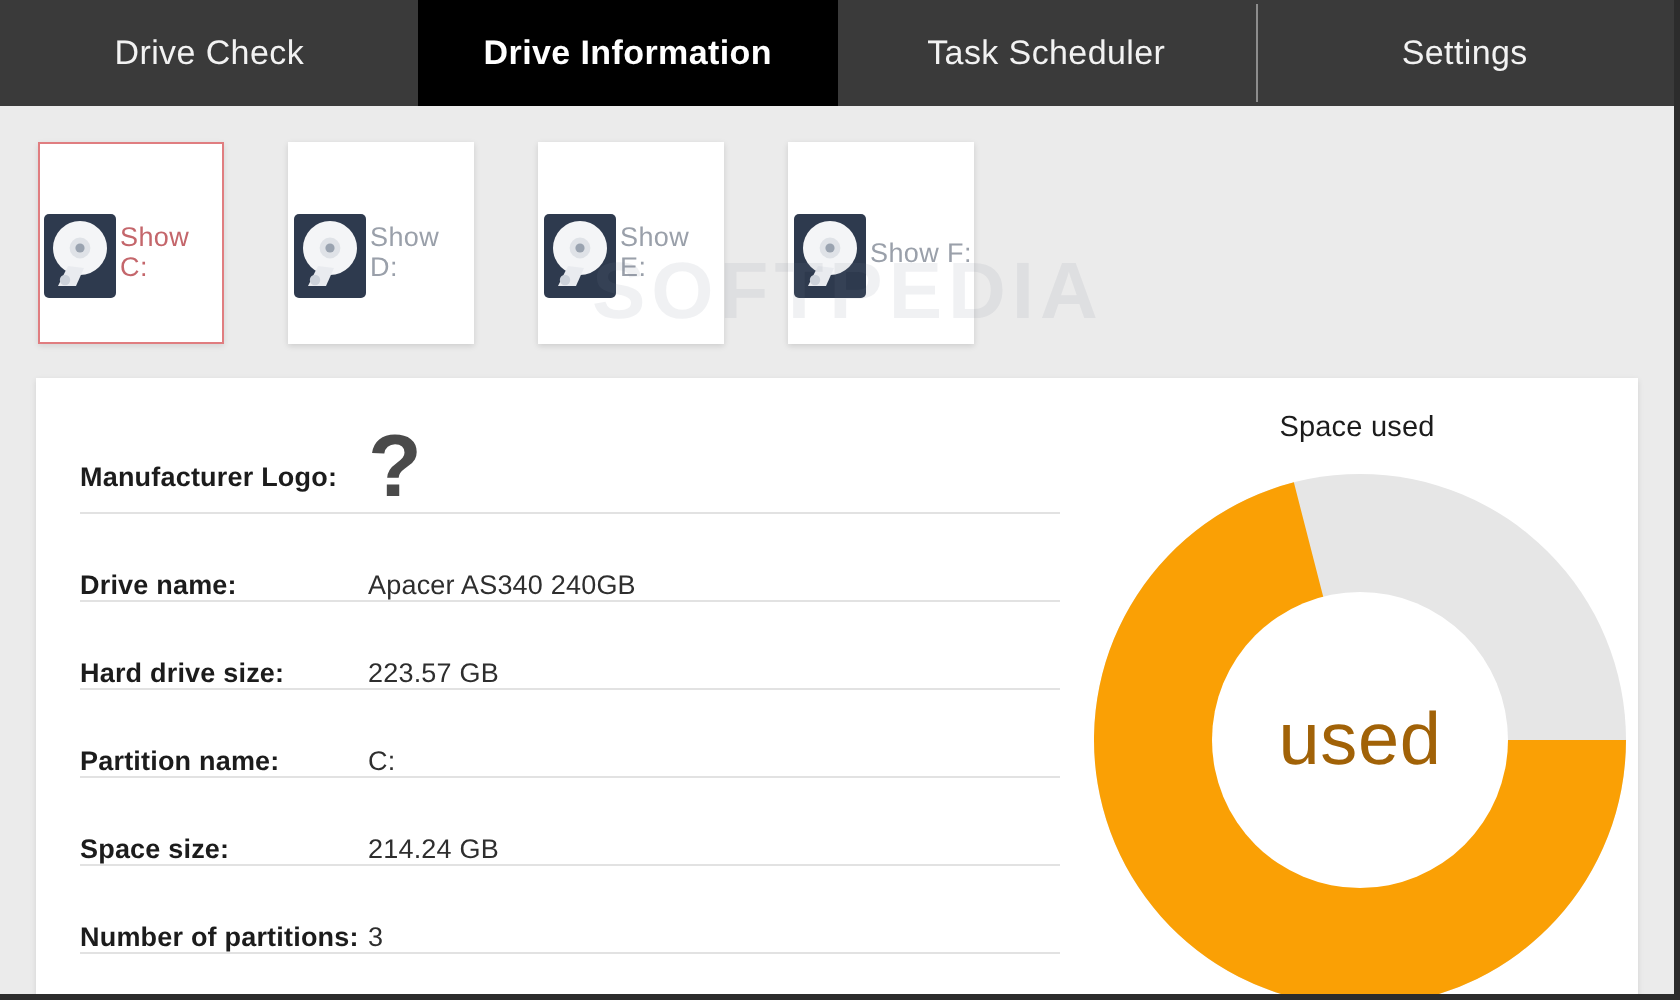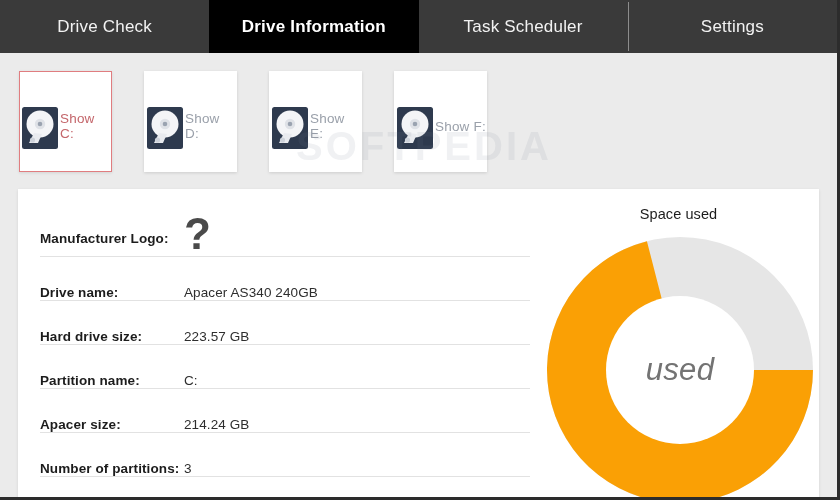--- a/index.html
+++ b/index.html
@@ -223,25 +223,24 @@
     align-items: center;
     justify-content: center;
   }
   .donut-pct {
     font-size: 31px;
     color: #dca52b;
     line-height: 1.12;
     letter-spacing: .3px;
   }
   .donut-sub {
-    font-size: 31px;
-    color: #737373;
+    font-size: 37px;
+    color: #a16207;
     line-height: 1.12;
     letter-spacing: .3px;
-    font-style: italic;
   }
 </style>
 </head>
 <body>
 
 <div id="app">
 
   <div class="tabbar">
     <div class="tab">
       <span>Drive Check</span>
@@ -337,21 +336,21 @@
         <span class="info-label">Hard drive size:</span>
         <span class="info-value">223.57 GB</span>
       </div>
 
       <div class="info-row">
         <span class="info-label">Partition name:</span>
         <span class="info-value">C:</span>
       </div>
 
       <div class="info-row">
-        <span class="info-label">Apacer size:</span>
+        <span class="info-label">Space size:</span>
         <span class="info-value">214.24 GB</span>
       </div>
 
       <div class="info-row">
         <span class="info-label">Number of partitions:</span>
         <span class="info-value">3</span>
       </div>
 
 
     </div>

